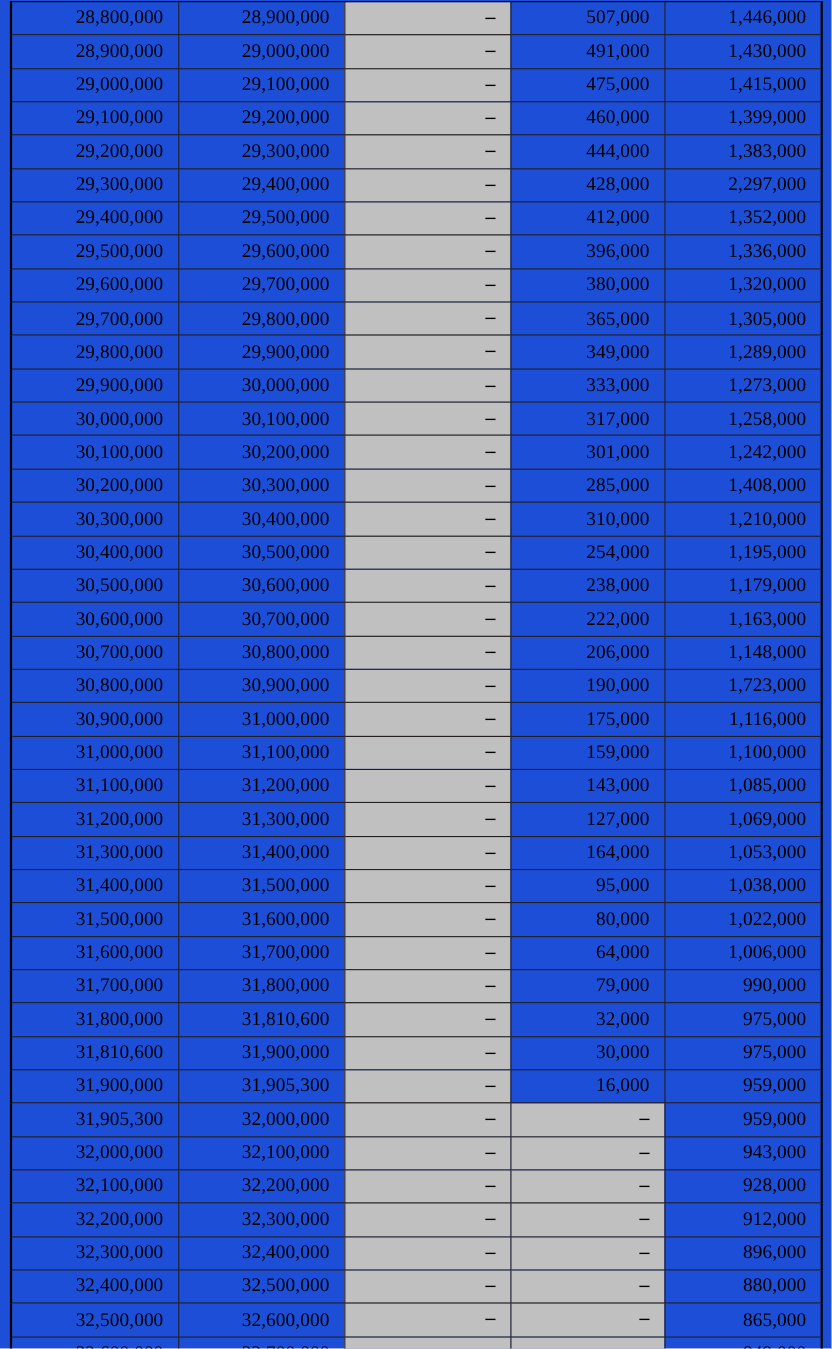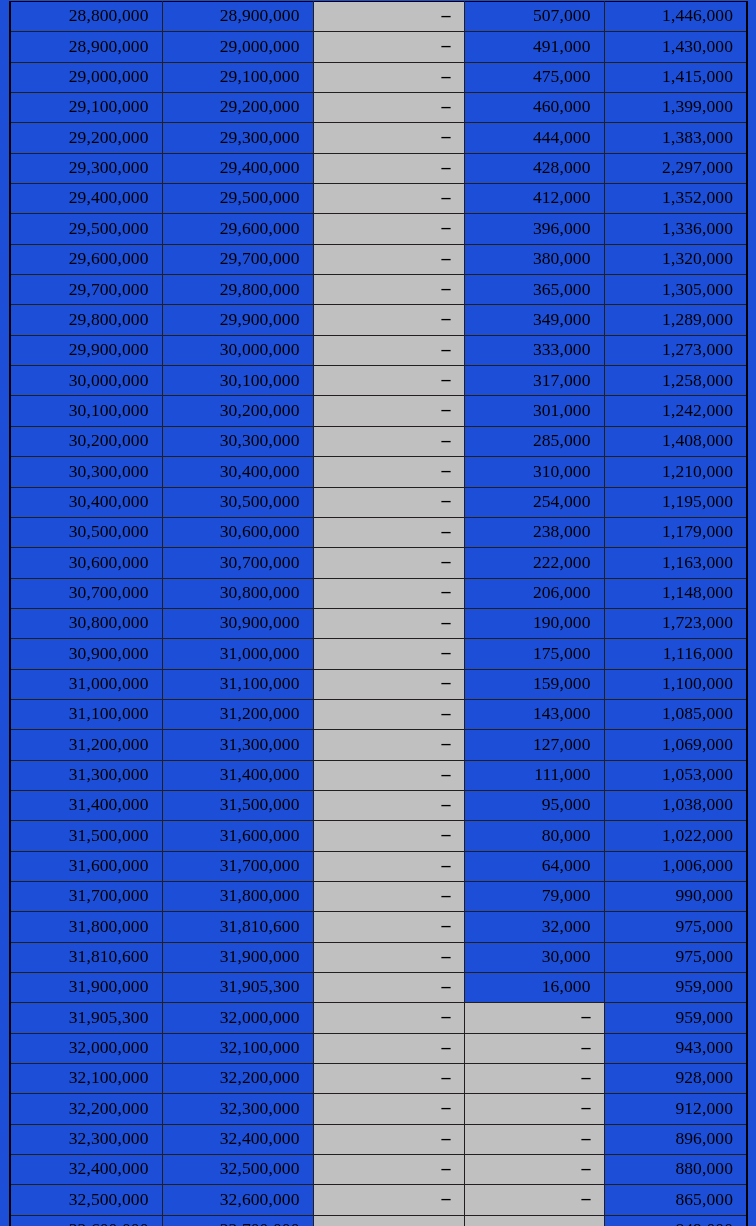--- a/index.html
+++ b/index.html
@@ -254,21 +254,21 @@
           <td>31,200,000</td>
           <td>31,300,000</td>
           <td class="shaded dashcell"><span class="dash">–</span></td>
           <td>127,000</td>
           <td>1,069,000</td>
         </tr>
         <tr>
           <td>31,300,000</td>
           <td>31,400,000</td>
           <td class="shaded dashcell"><span class="dash">–</span></td>
-          <td>111,000</td>
+          <td>164,000</td>
           <td>1,053,000</td>
         </tr>
         <tr>
           <td>31,400,000</td>
           <td>31,500,000</td>
           <td class="shaded dashcell"><span class="dash">–</span></td>
           <td>95,000</td>
           <td>1,038,000</td>
         </tr>
         <tr>

